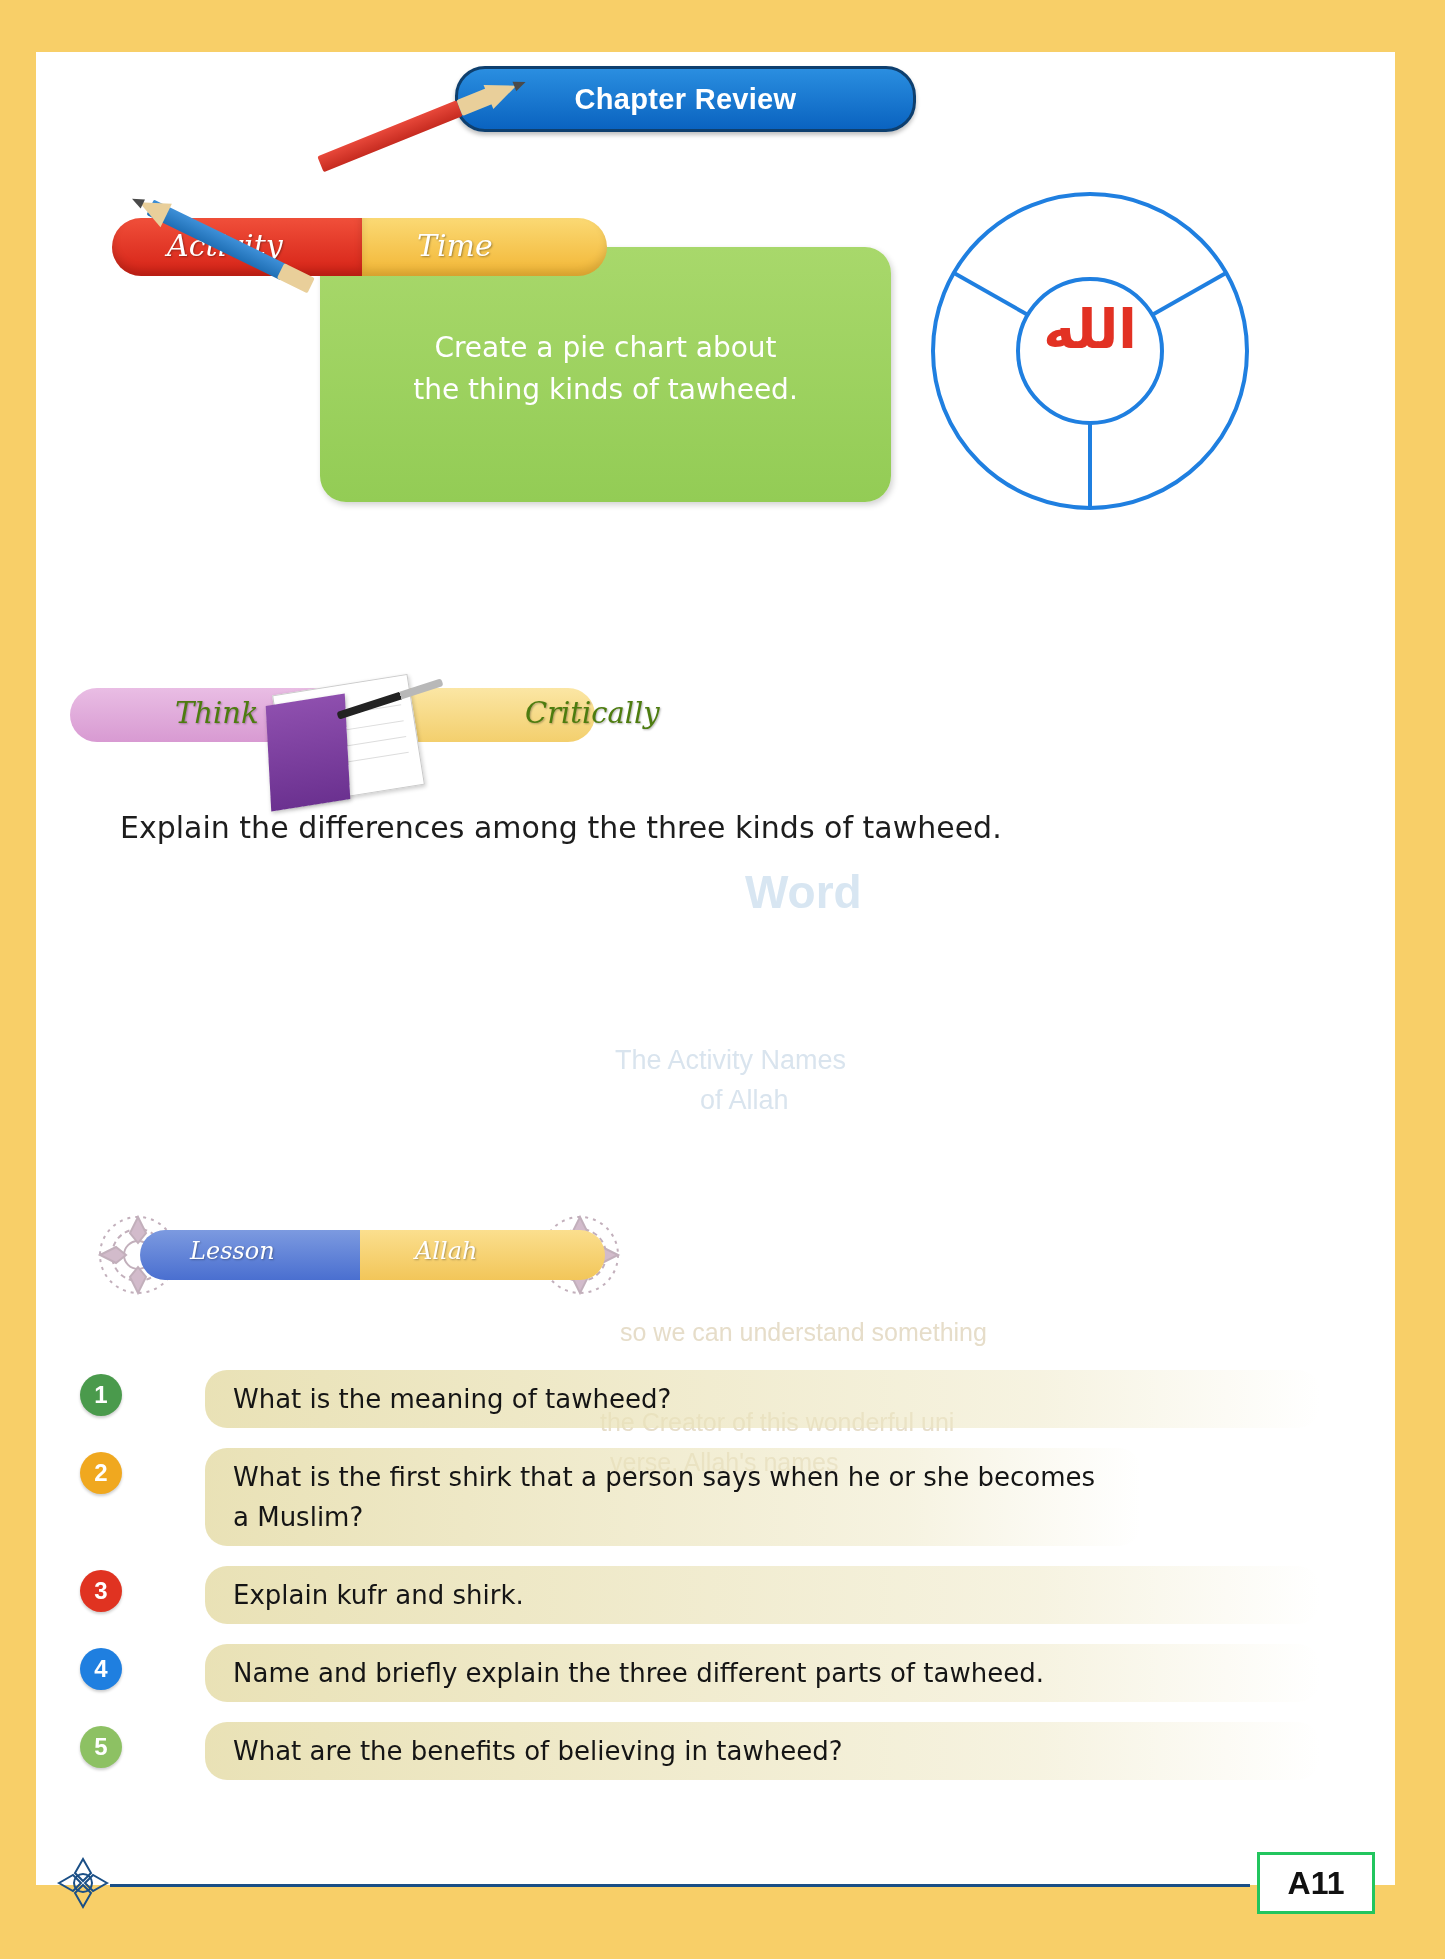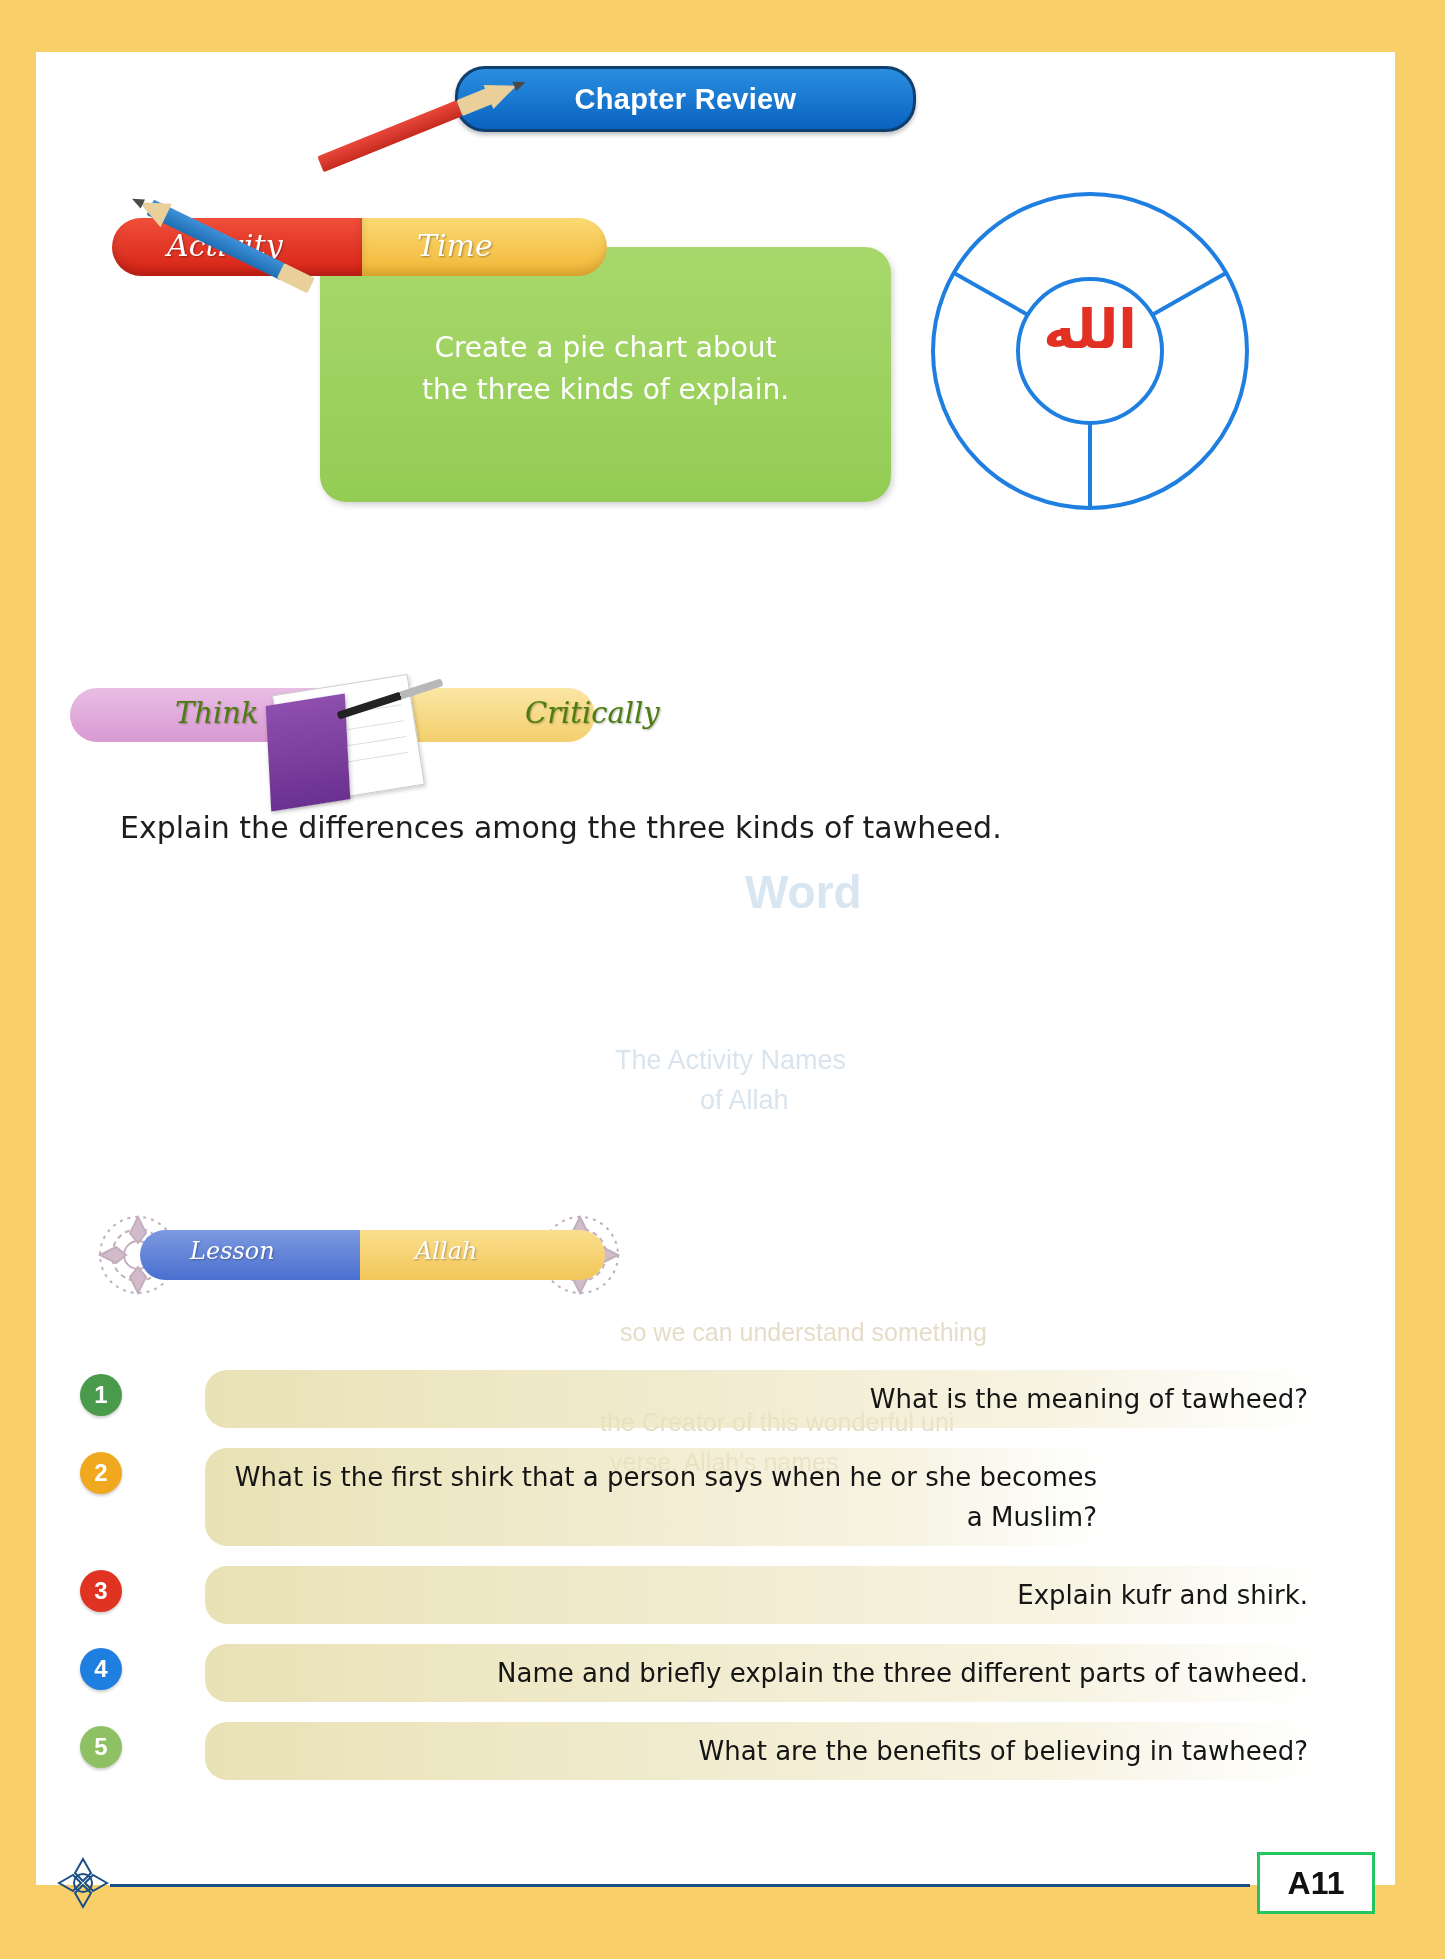--- a/index.html
+++ b/index.html
@@ -328,28 +328,27 @@
     font-weight: bold;
     font-family: "Liberation Sans", sans-serif;
     display: flex;
     align-items: center;
     justify-content: center;
     box-shadow: 0 2px 3px rgba(0,0,0,.2);
   }
   .qtext {
     position: relative;
     margin-left: 145px;
-    padding: 9px 12px;
+    padding: 9px 28px;
     border-radius: 22px;
     font-size: 26px;
     line-height: 40px;
     color: #151515;
     background: linear-gradient(90deg, rgba(232,224,178,.95), rgba(239,233,200,.55) 75%, rgba(255,255,255,0));
     font-family: "DejaVu Sans", sans-serif;
-    text-align: right;
   }
 
   
   .footer-rule {
     position: absolute;
     left: 110px; bottom: 72px;
     width: 1140px; height: 3px;
     background: #1a4f86;
   }
   .footer-gem {
@@ -390,21 +389,21 @@
   <div class="bleed tan" style="left:600px; top:1408px;">the Creator of this wonderful uni</div>
   <div class="bleed tan" style="left:610px; top:1448px;">verse, Allah's names</div>
 
   <div class="chapter-review">
     <span>Chapter Review</span>
   </div>
 
   <div class="activity-box">
     <div class="activity-text">
       <div>Create a pie chart about</div>
-      <div>the three kinds of explain.</div>
+      <div>the thing kinds of tawheed.</div>
     </div>
   </div>
 
   <div class="activity-banner">
     <div class="act-pill-left"></div>
     <div class="act-pill-right"></div>
     <div class="act-label one">Activity</div>
     <div class="act-label two">Time</div>
   </div>
 

